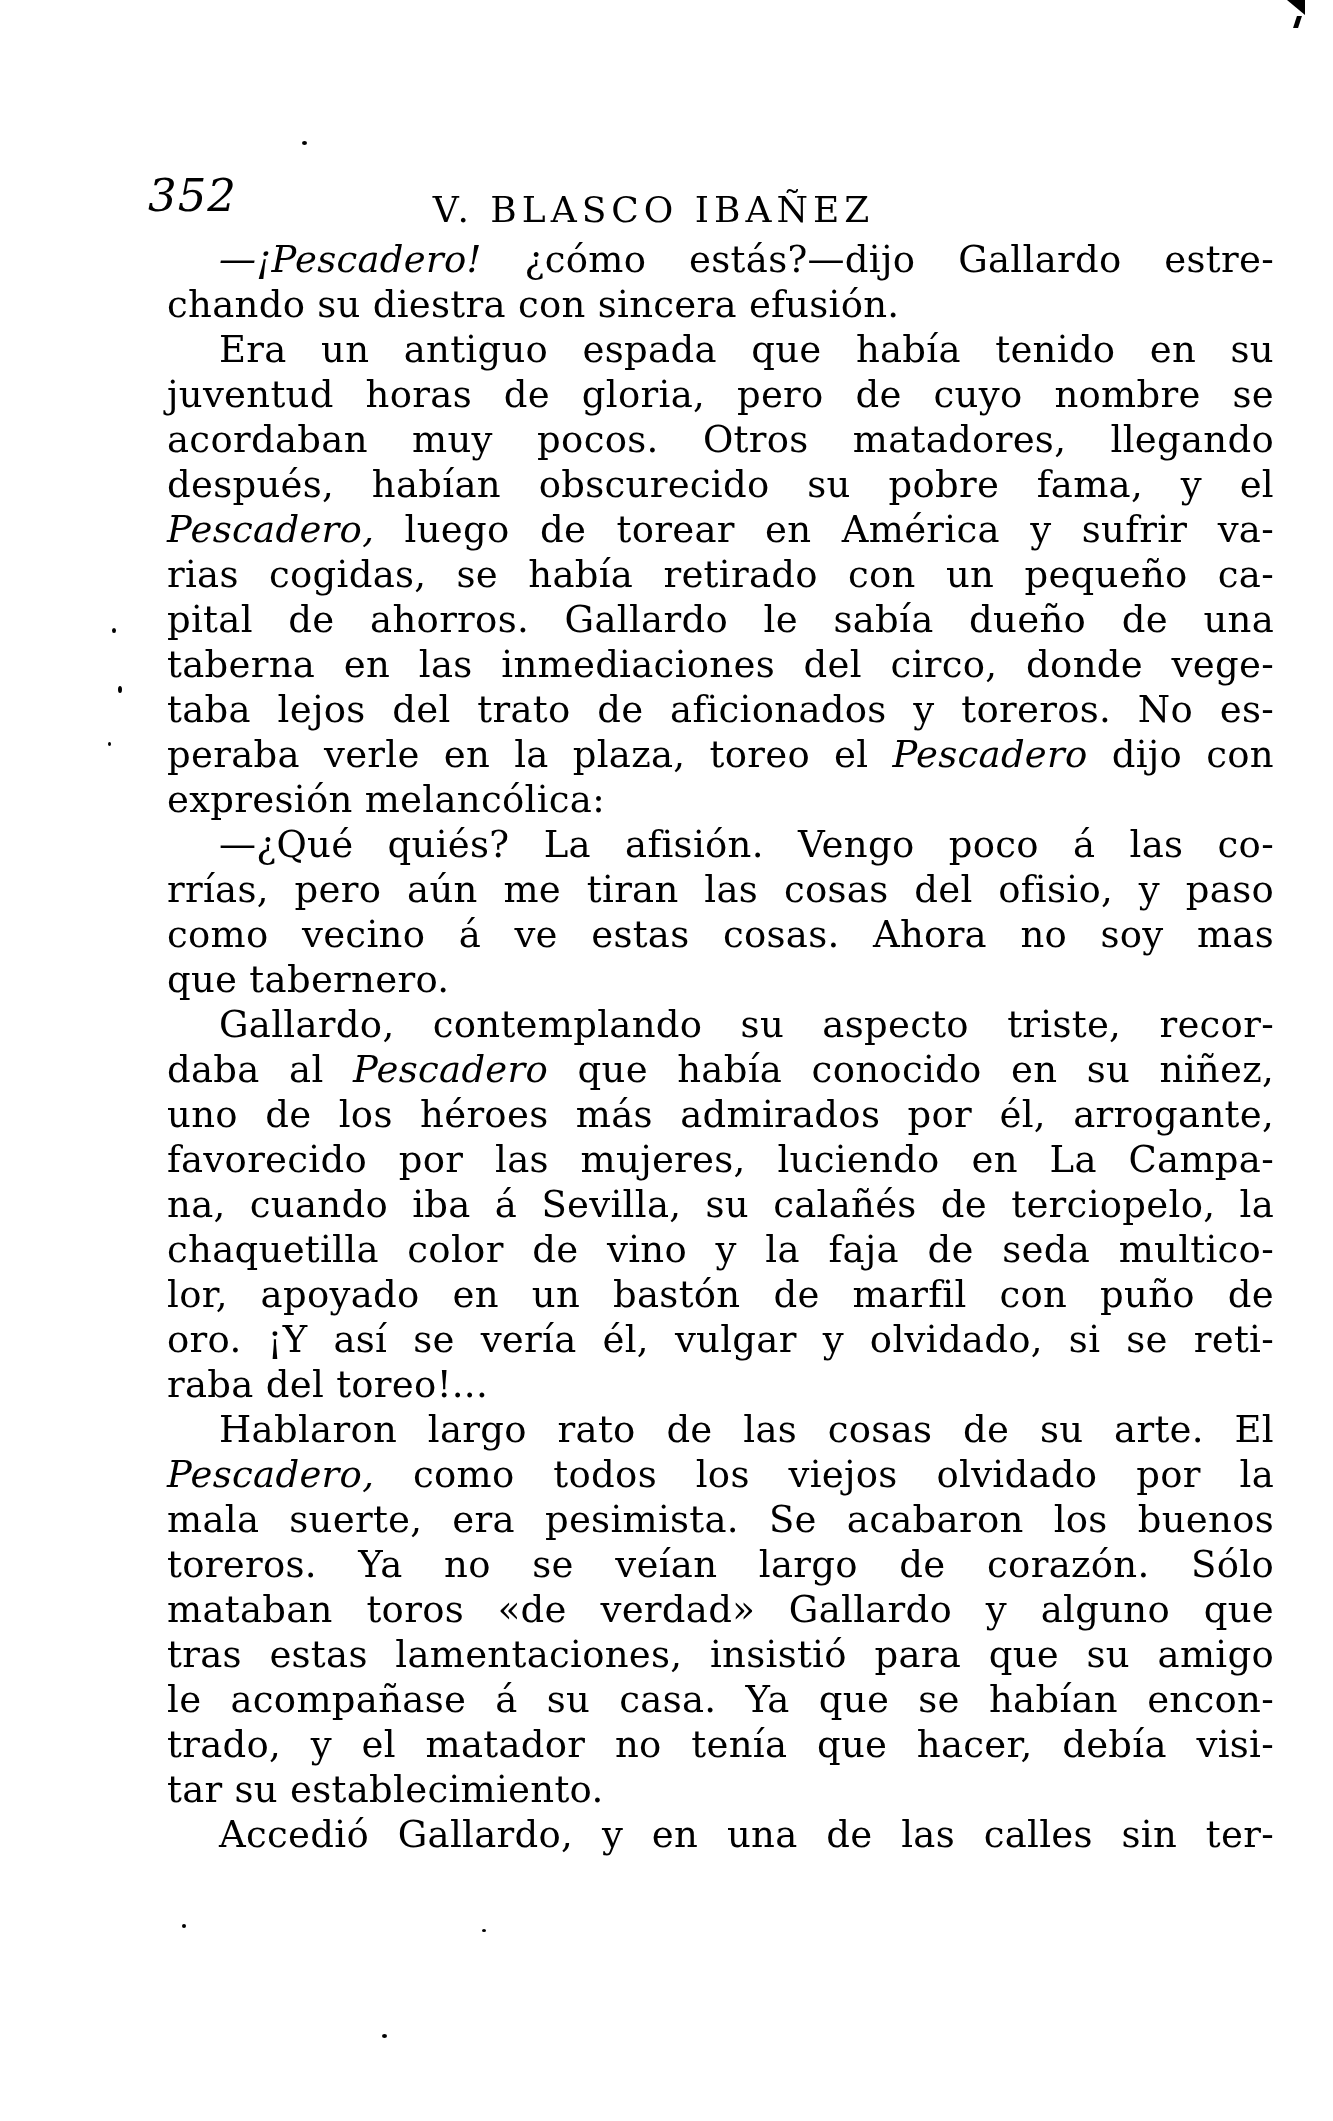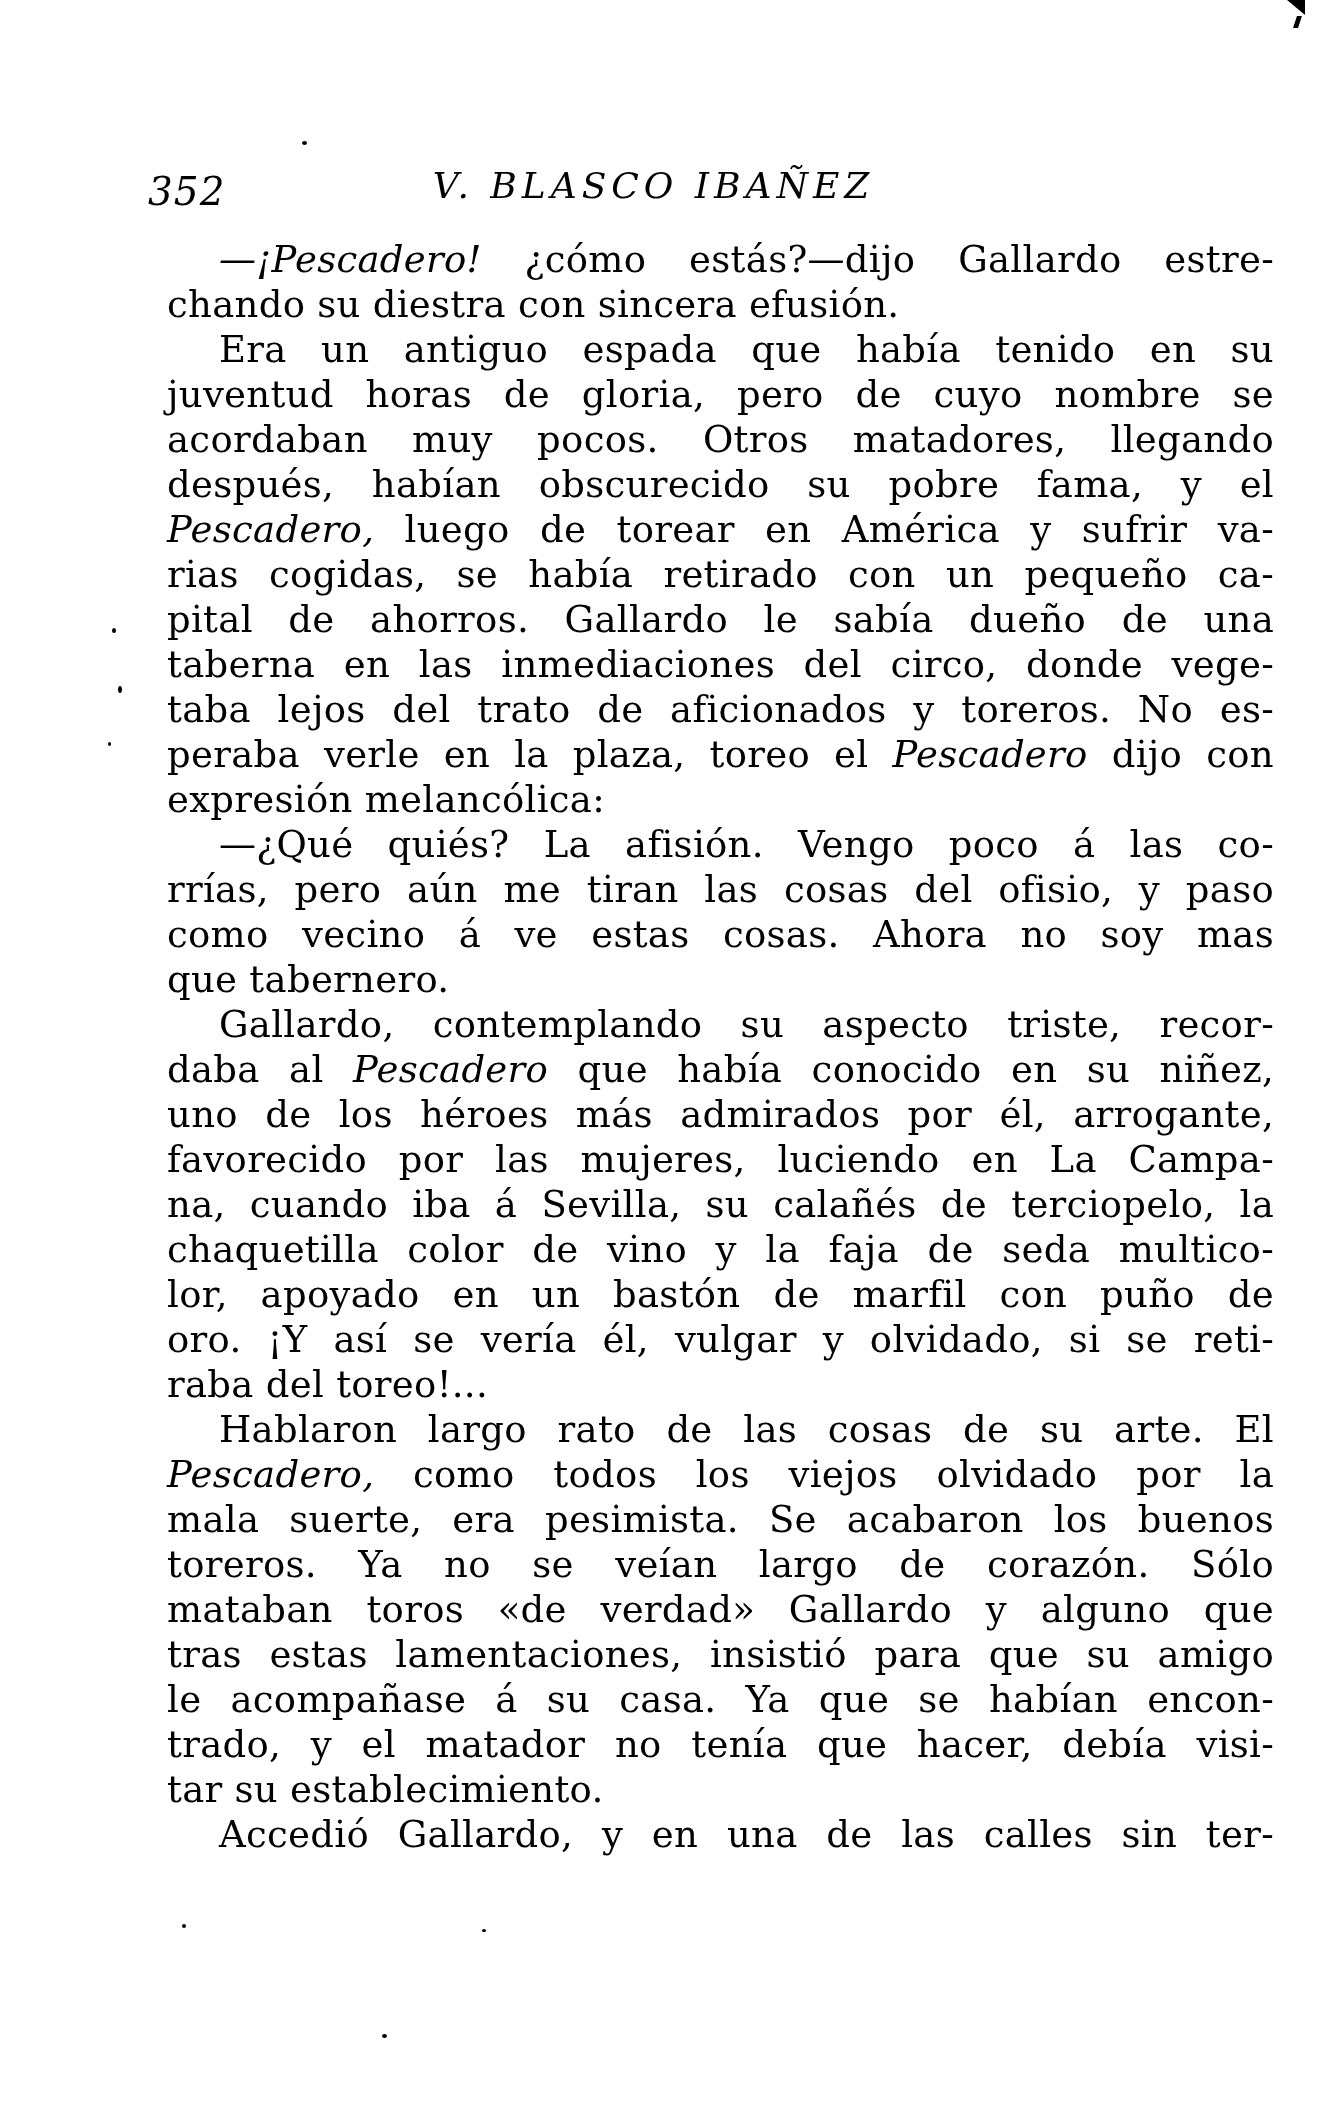--- a/index.html
+++ b/index.html
@@ -11,26 +11,27 @@
     color:#000;
     overflow:hidden;
   }
   .page { position:absolute; inset:0; }
 
   .header {
     position:absolute; top:165px; left:130px; width:1107px; height:50px;
   }
   .page-number {
     position:absolute; left:18px; top:4px;
-    font-style:italic; font-size:39px; letter-spacing:1px;
+    font-style:italic; font-size:45px; letter-spacing:1px;
   }
   .running-title {
     text-align:center;
-    font-style:italic; font-size:36px; letter-spacing:5px;
+    font-size:36px; letter-spacing:5px;
     padding-right:60px;
+    margin-top:24px;
   }
 
   .text-block {
     position:absolute; top:237px; left:130px; width:1107px;margin-left:37px;
   }
   .para { margin:0; padding:0; font-size:37px; line-height:45px; letter-spacing:0.3px; }
   .line { display:block; text-align:justify; text-align-last:justify; }
   .line.last { text-align-last:left; }
   .para .line:first-child { text-indent:52px; }
   .it { font-style:italic; }

